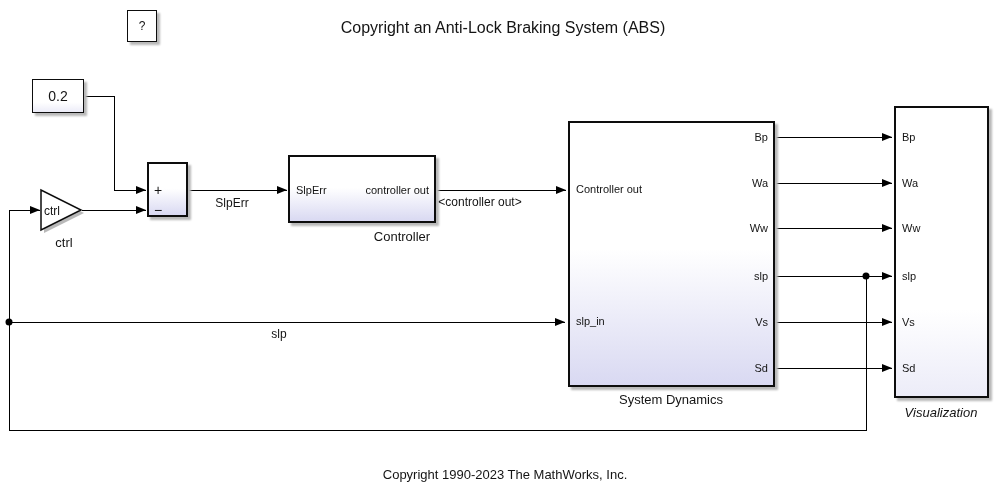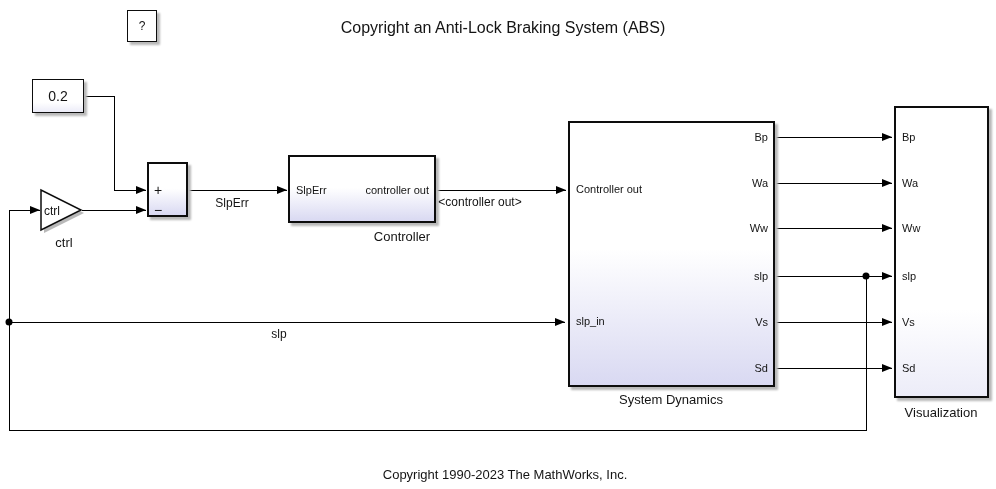--- a/index.html
+++ b/index.html
@@ -161,19 +161,19 @@
   <div class="block-name" style="left:671px; top:391px;">System Dynamics</div>
 
   <div class="block faint" style="left:894px; top:106px; width:95px; height:292px;">
     <span class="port-label left" style="top:29px;">Bp</span>
     <span class="port-label left" style="top:75px;">Wa</span>
     <span class="port-label left" style="top:120px;">Ww</span>
     <span class="port-label left" style="top:168px;">slp</span>
     <span class="port-label left" style="top:214px;">Vs</span>
     <span class="port-label left" style="top:260px;">Sd</span>
   </div>
-  <div class="block-name" style="left:941px; top:404px;">Visualization</div>
+  <div class="block-name" style="left:941px; top:404px;font-style:italic;">Visualization</div>
 
   <div class="sig-label" style="left:232px; top:196px;">SlpErr</div>
   <div class="sig-label" style="left:480px; top:195px;">&lt;controller out&gt;</div>
   <div class="sig-label" style="left:279px; top:327px;">slp</div>
 
 </div>
 
 </body></html>

